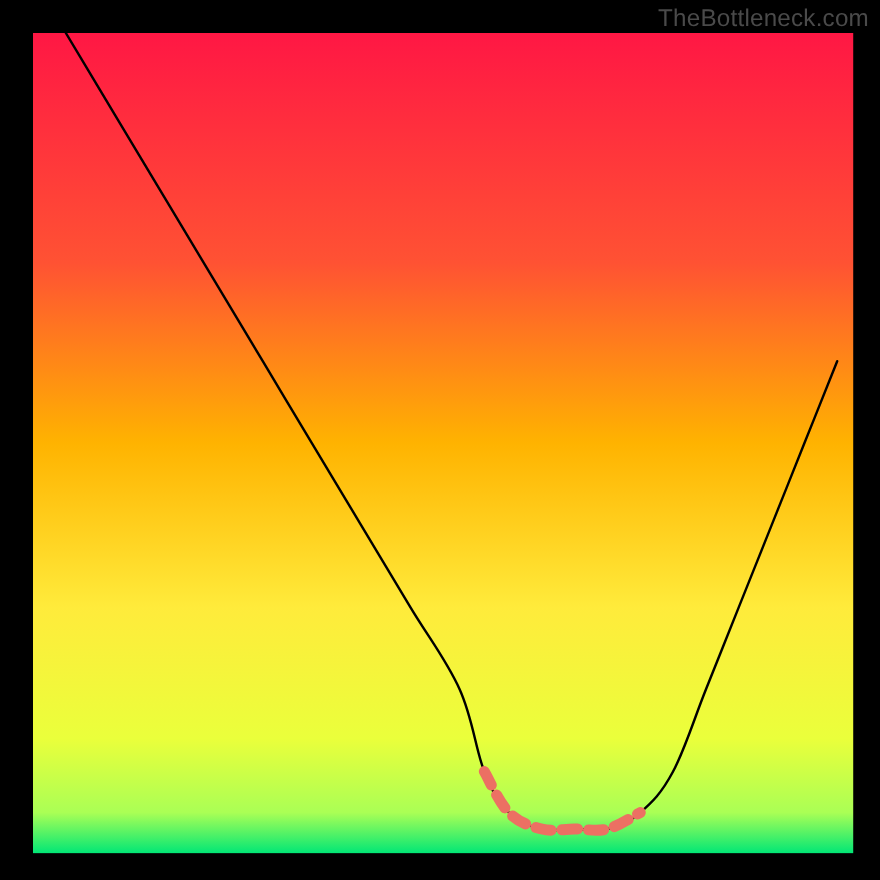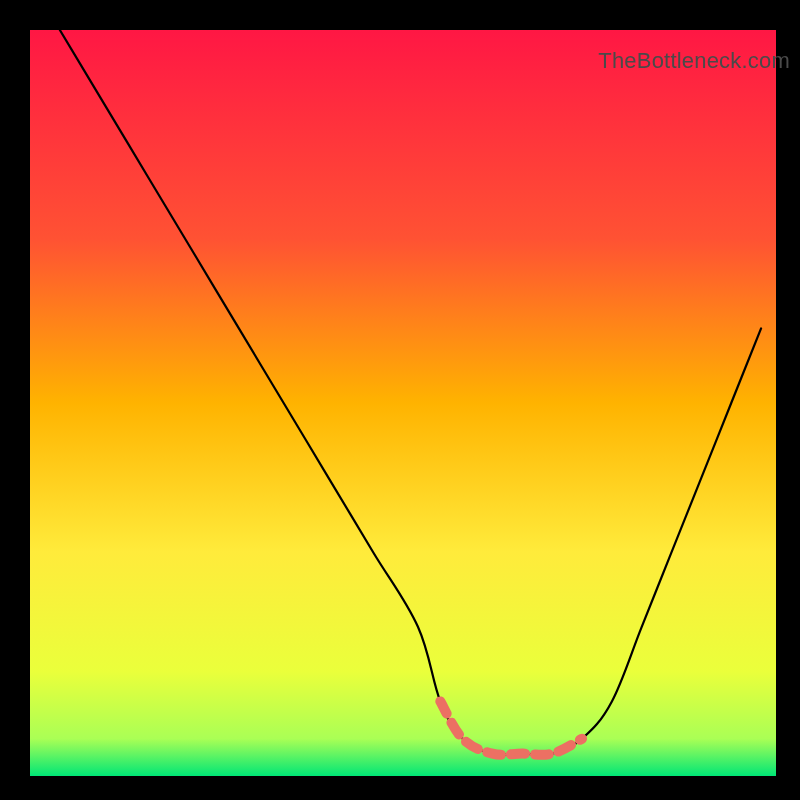--- a/index.html
+++ b/index.html
@@ -13,21 +13,20 @@
   }
   .watermark {
     position: absolute;
     top: 4px;
     right: 10px;
     font-size: 22px;
     color: #4a4a4a;
     font-weight: 500;
     z-index: 10;
     letter-spacing: 0.2px;
-    margin-top: 44px;
   }
   .plot-area {
     position: absolute;
     left: 30px;
     top: 30px;
     width: 746px;
     height: 746px;
     overflow: hidden;
   }
   .plot-area svg {

